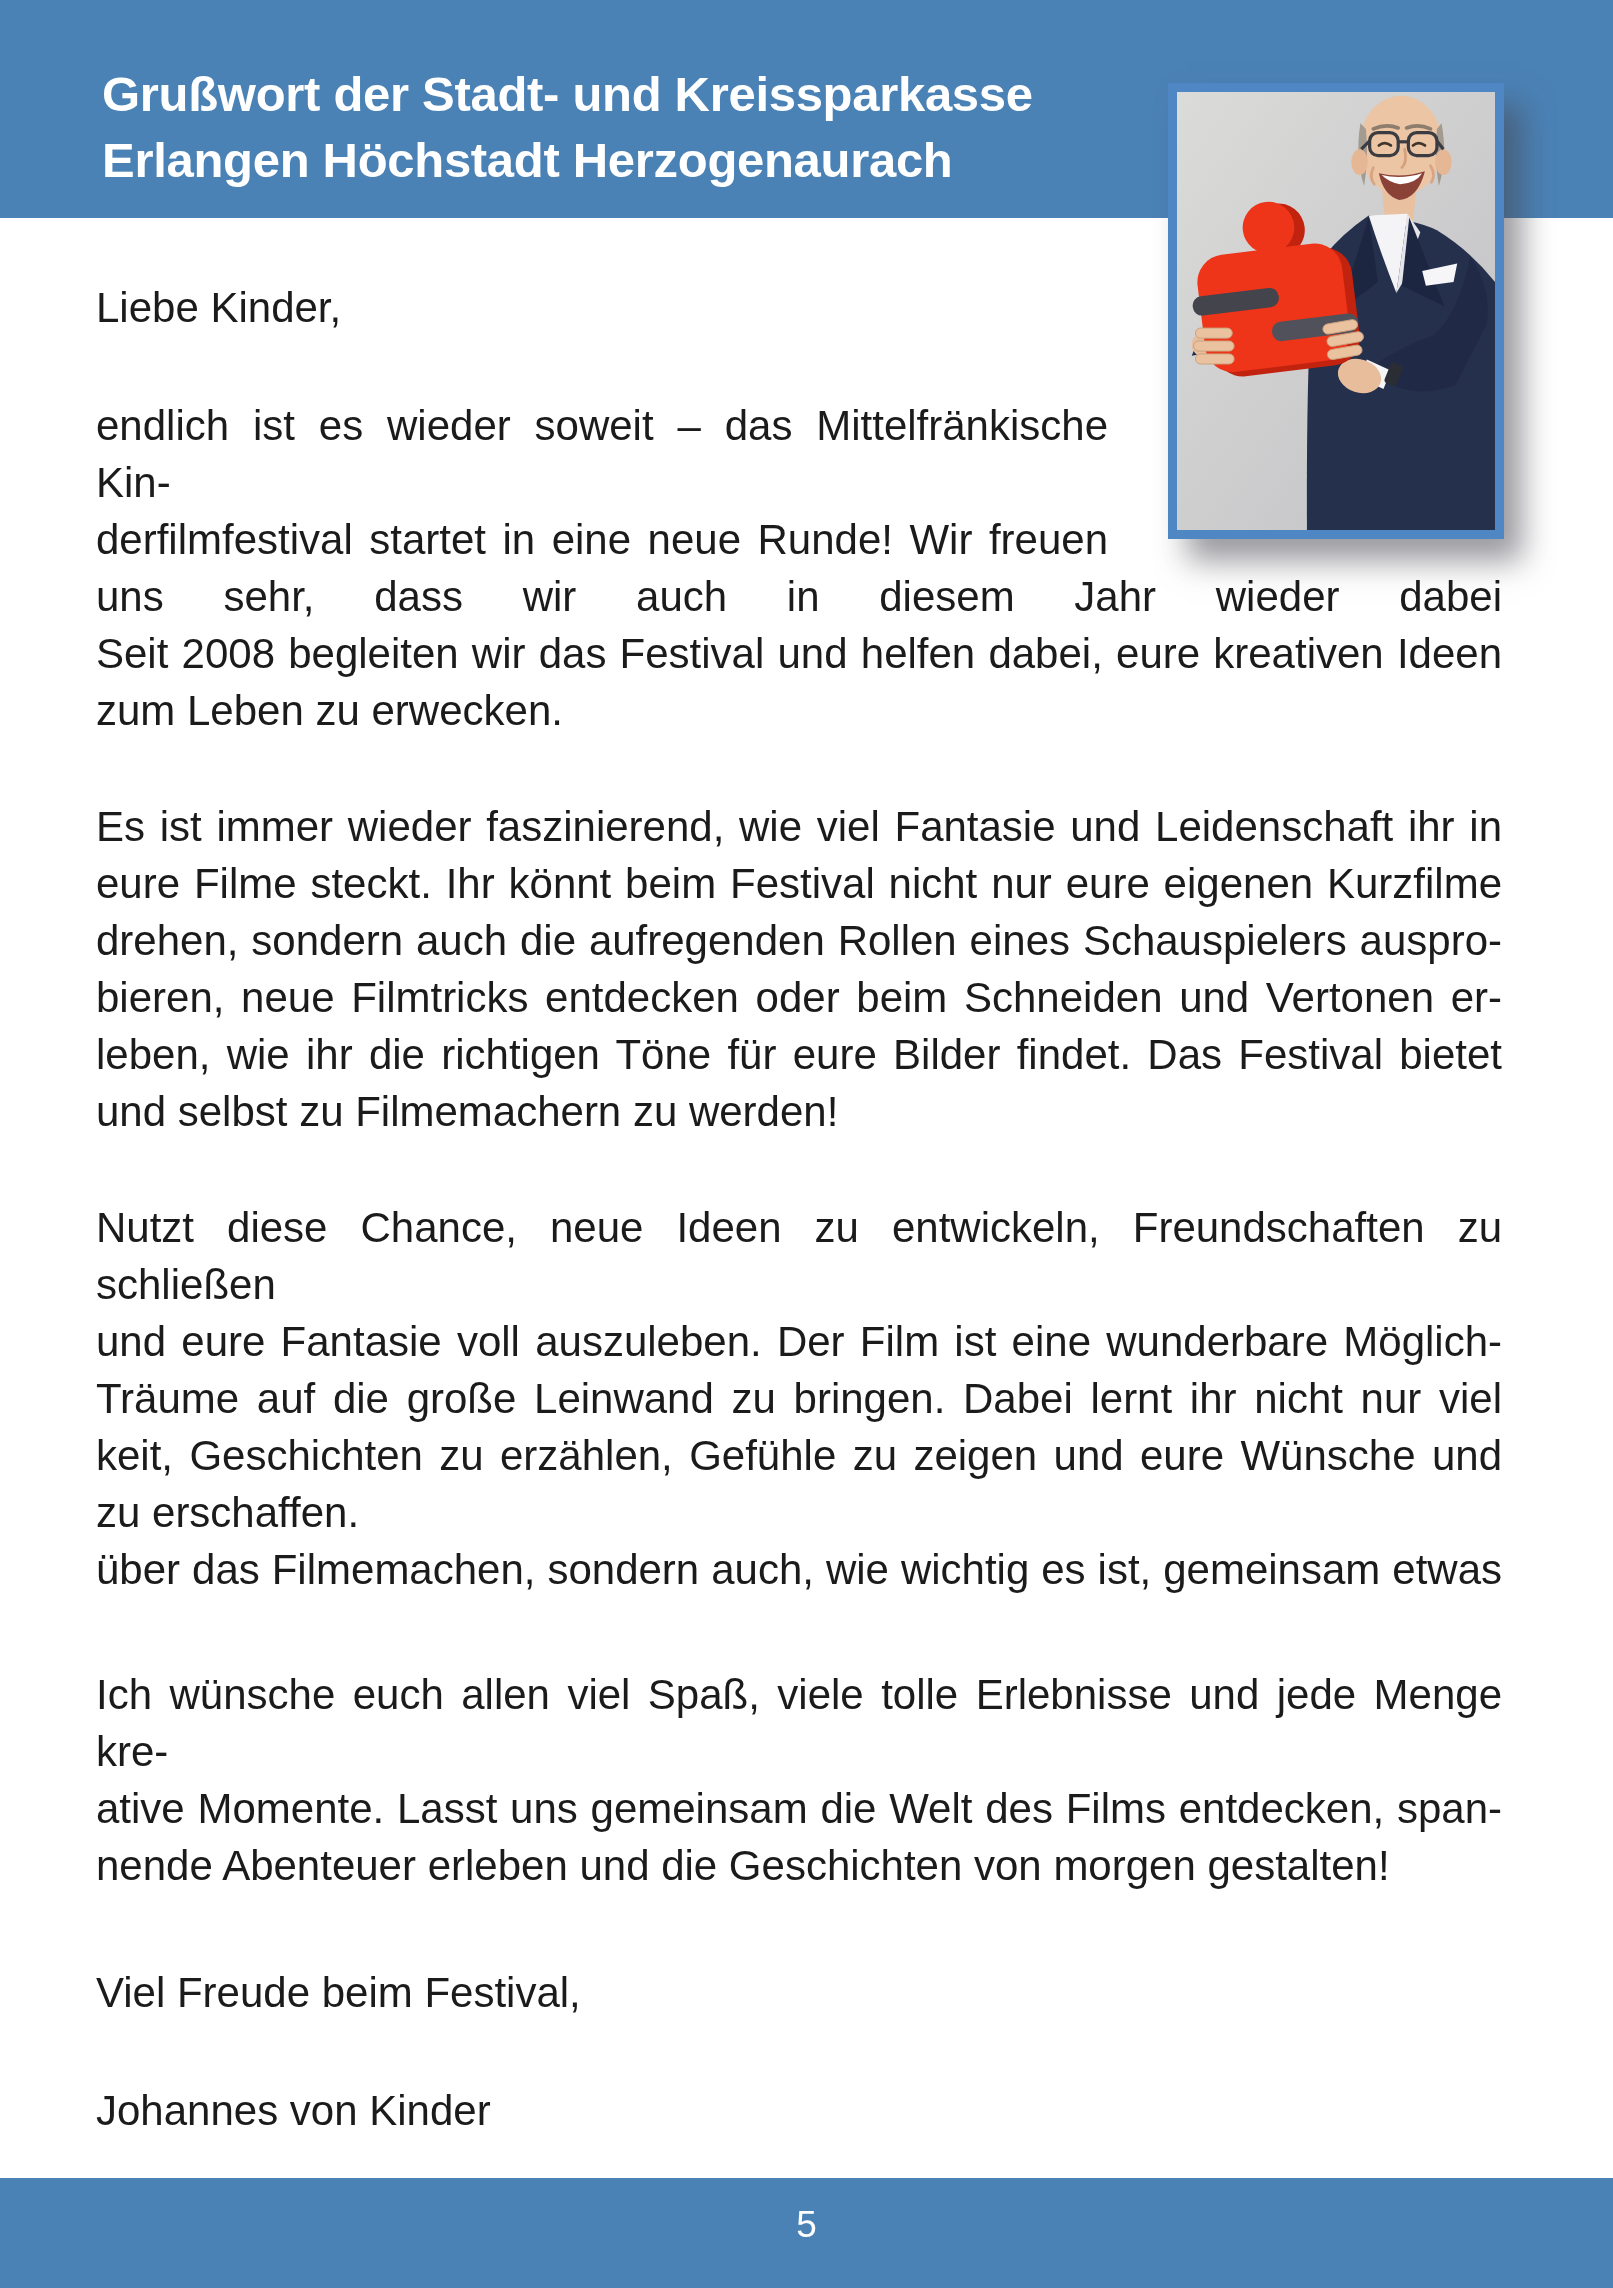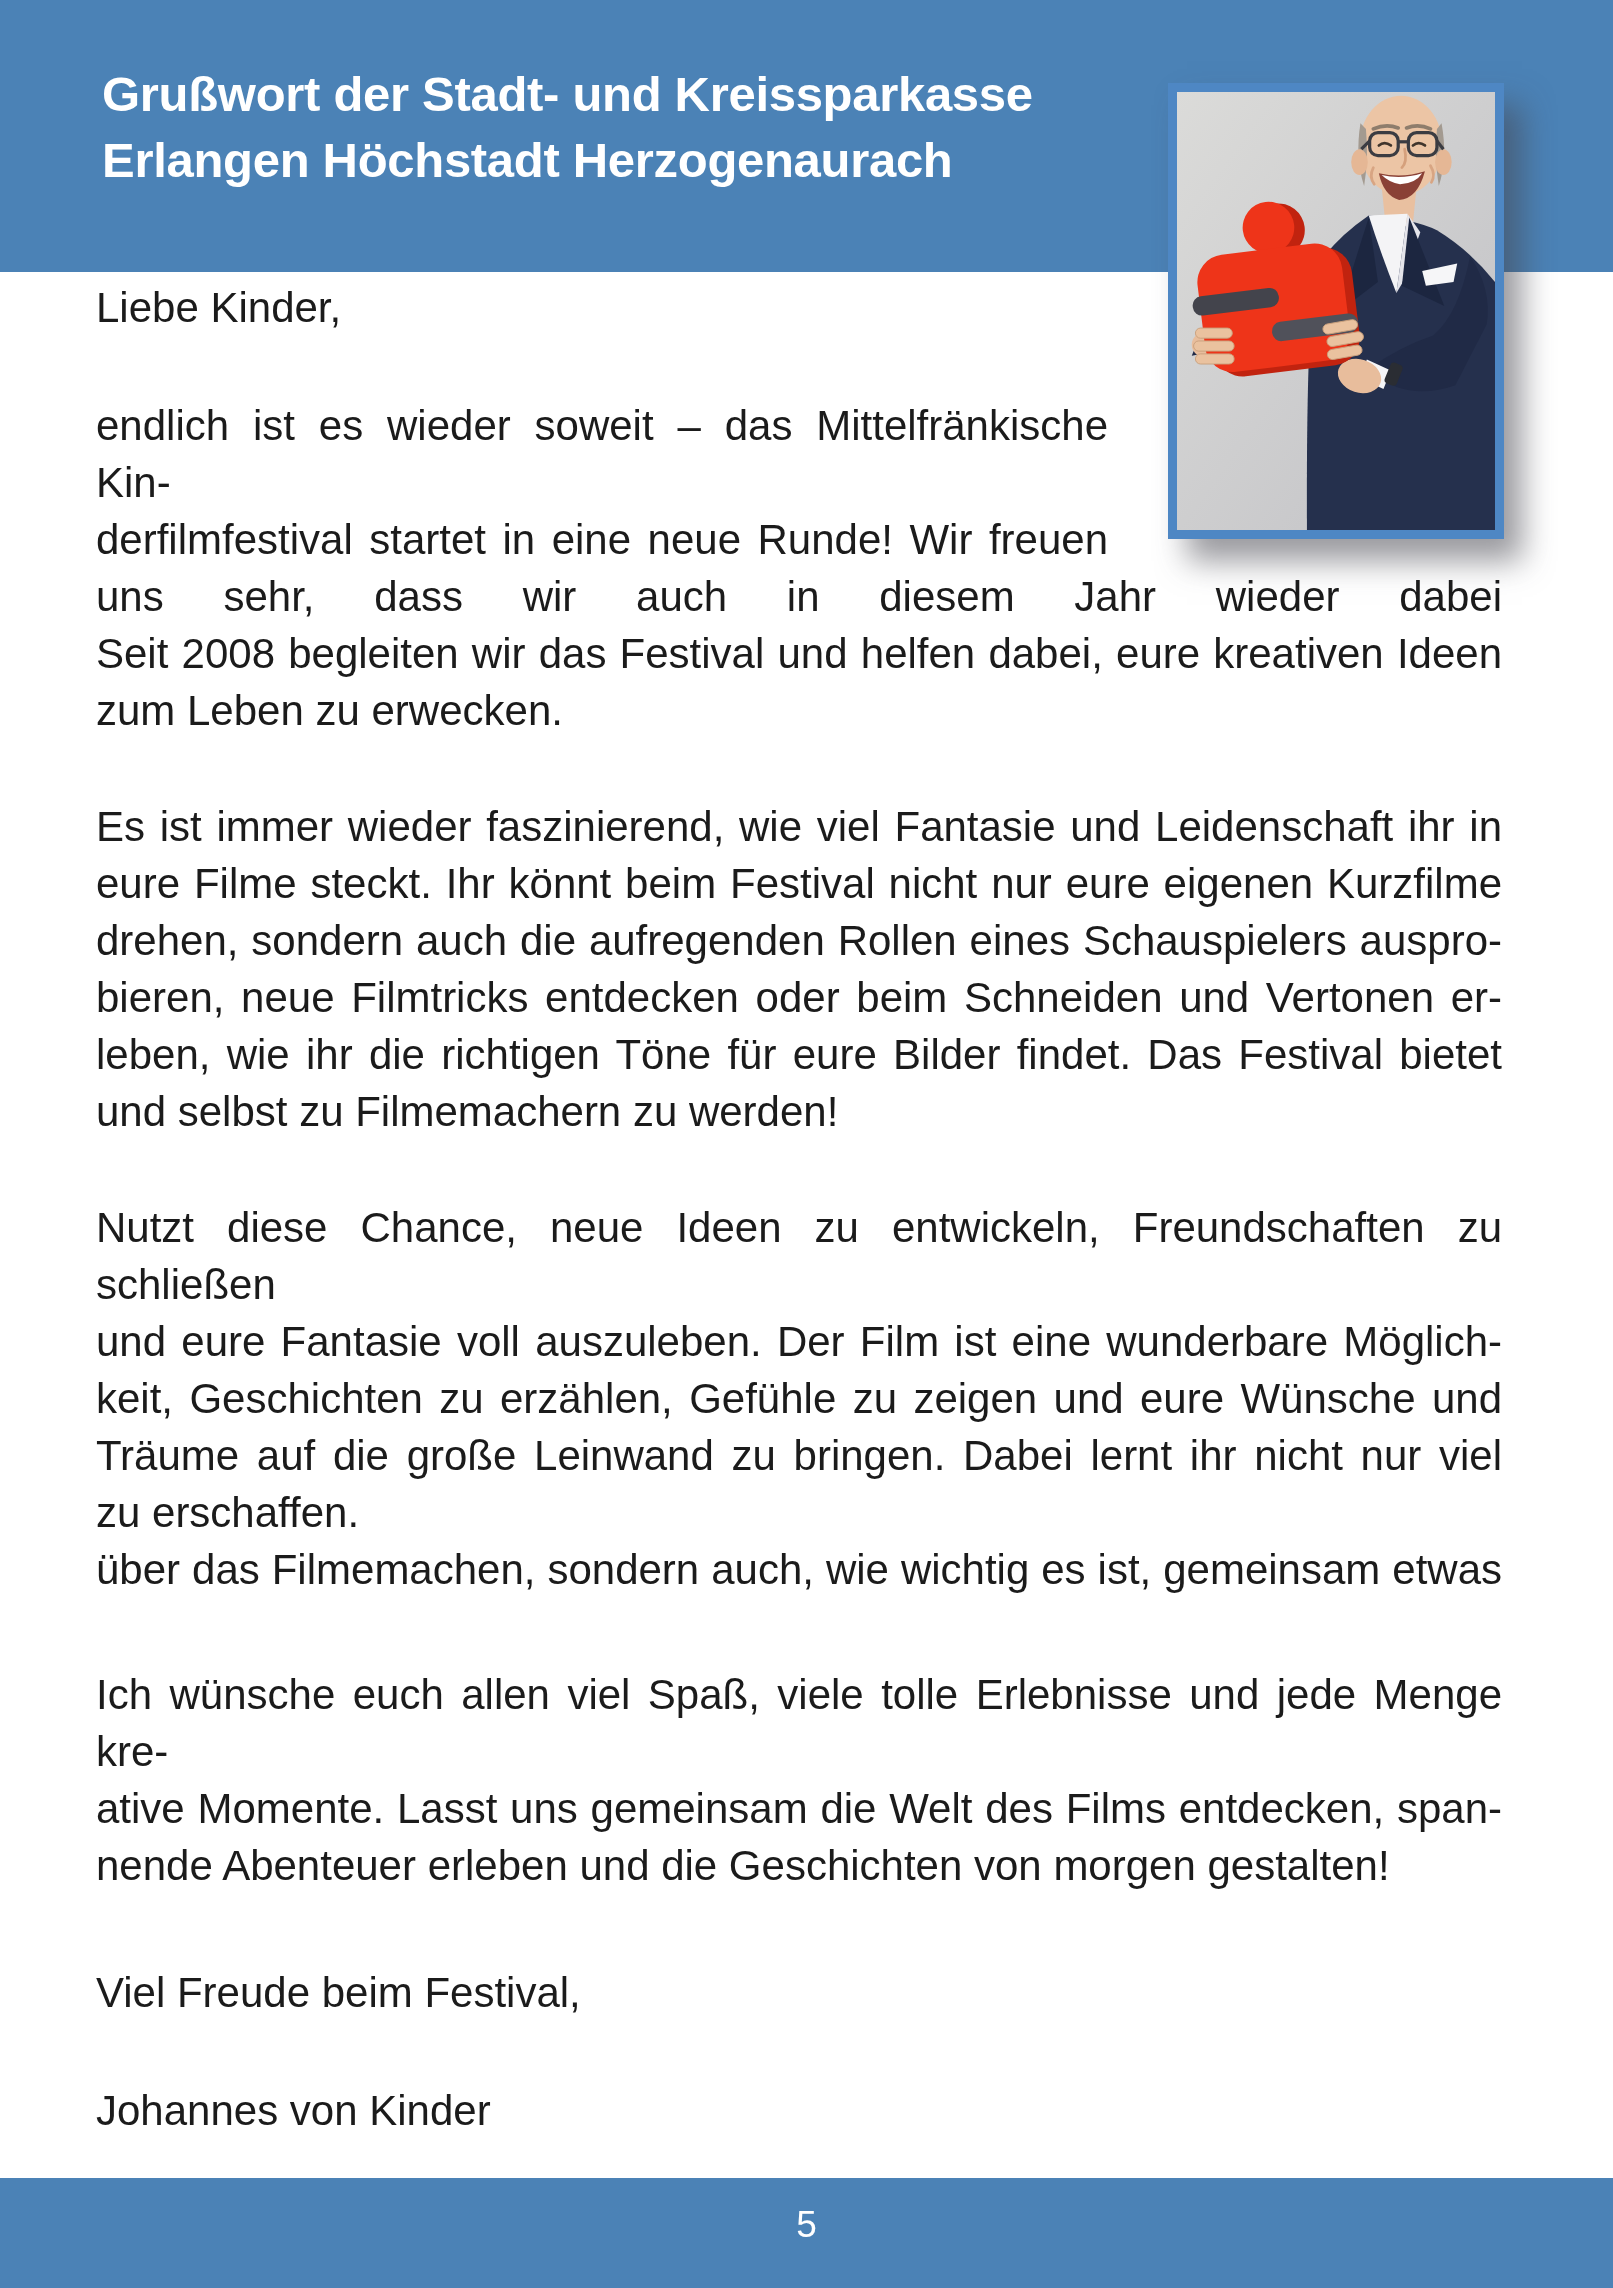--- a/index.html
+++ b/index.html
@@ -3,21 +3,21 @@
 <meta charset="utf-8">
 <style>
   html,body { margin:0; padding:0; background:#ffffff; }
   .page {
     position:relative; width:1613px; height:2289px; background:#ffffff;
     overflow:hidden; font-family:"Liberation Sans", sans-serif; color:#1b1b1b;
   }
 
   
   .header-band {
-    position:absolute; left:0; top:0; width:100%; height:272px;
+    position:absolute; left:0; top:0; width:100%; height:218px;
     background:#4b82b6;
   }
   .header-title {
     position:absolute; left:102px; top:61px; margin:0;
     color:#ffffff; font-size:49px; line-height:66px; font-weight:bold;
     letter-spacing:-0.3px; white-space:nowrap;
   }
   .title-line { display:block; }
 
   
@@ -81,22 +81,22 @@
           <div class="line">Es ist immer wieder faszinierend, wie viel Fantasie und Leidenschaft ihr in</div>
           <div class="line">eure Filme steckt. Ihr könnt beim Festival nicht nur eure eigenen Kurzfilme</div>
           <div class="line">drehen, sondern auch die aufregenden Rollen eines Schauspielers auspro-</div>
           <div class="line">bieren, neue Filmtricks entdecken oder beim Schneiden und Vertonen er-</div>
           <div class="line">leben, wie ihr die richtigen Töne für eure Bilder findet. Das Festival bietet</div>
           <div class="line last">und selbst zu Filmemachern zu werden!</div>
         </div>
         <div class="para">
           <div class="line">Nutzt diese Chance, neue Ideen zu entwickeln, Freundschaften zu schließen</div>
           <div class="line">und eure Fantasie voll auszuleben. Der Film ist eine wunderbare Möglich-</div>
+          <div class="line">Träume auf die große Leinwand zu bringen. Dabei lernt ihr nicht nur viel</div>
           <div class="line">keit, Geschichten zu erzählen, Gefühle zu zeigen und eure Wünsche und</div>
-          <div class="line">Träume auf die große Leinwand zu bringen. Dabei lernt ihr nicht nur viel</div>
           <div class="line last">zu erschaffen.</div>
           <div class="line">über das Filmemachen, sondern auch, wie wichtig es ist, gemeinsam etwas</div>
         </div>
         <div class="para">
           <div class="line">Ich wünsche euch allen viel Spaß, viele tolle Erlebnisse und jede Menge kre-</div>
           <div class="line">ative Momente. Lasst uns gemeinsam die Welt des Films entdecken, span-</div>
           <div class="line last">nende Abenteuer erleben und die Geschichten von morgen gestalten!</div>
         </div>
       </div>
     <p class="closing">Viel Freude beim Festival,</p>

